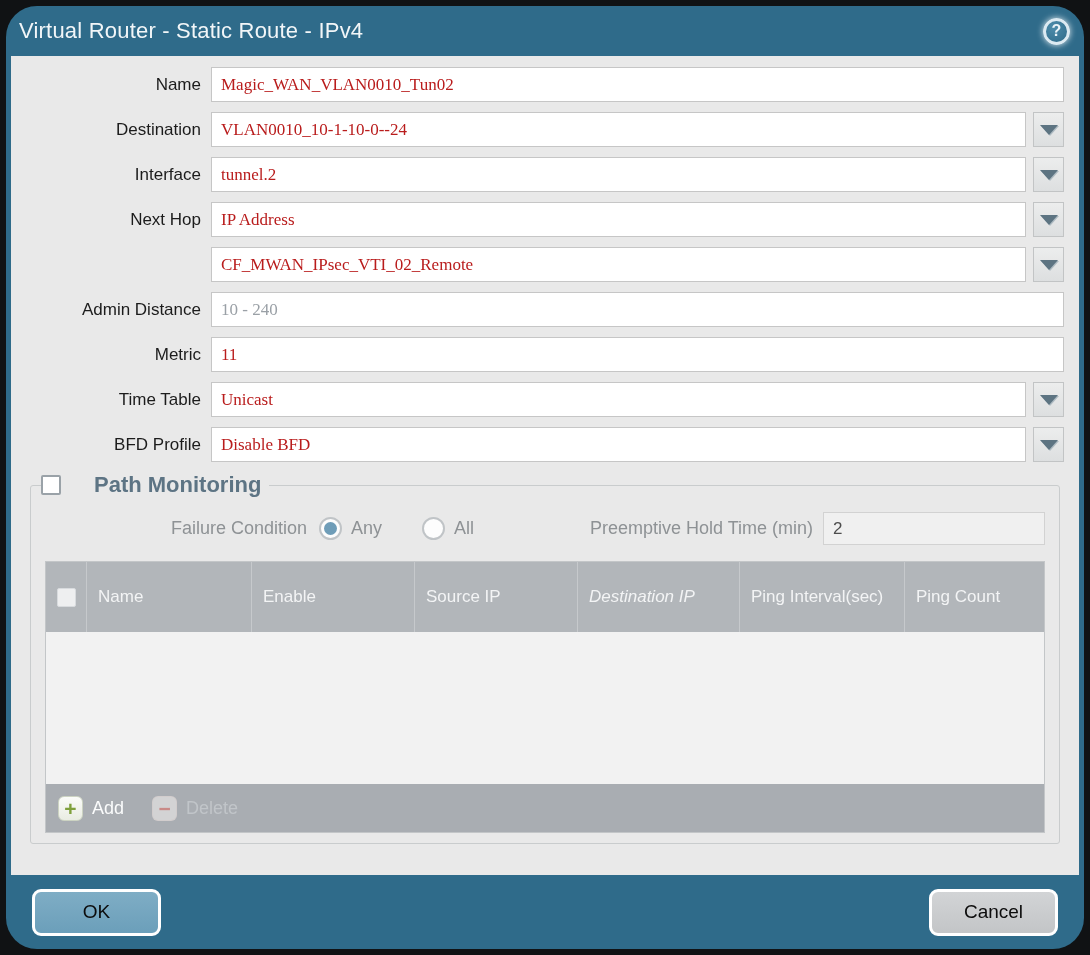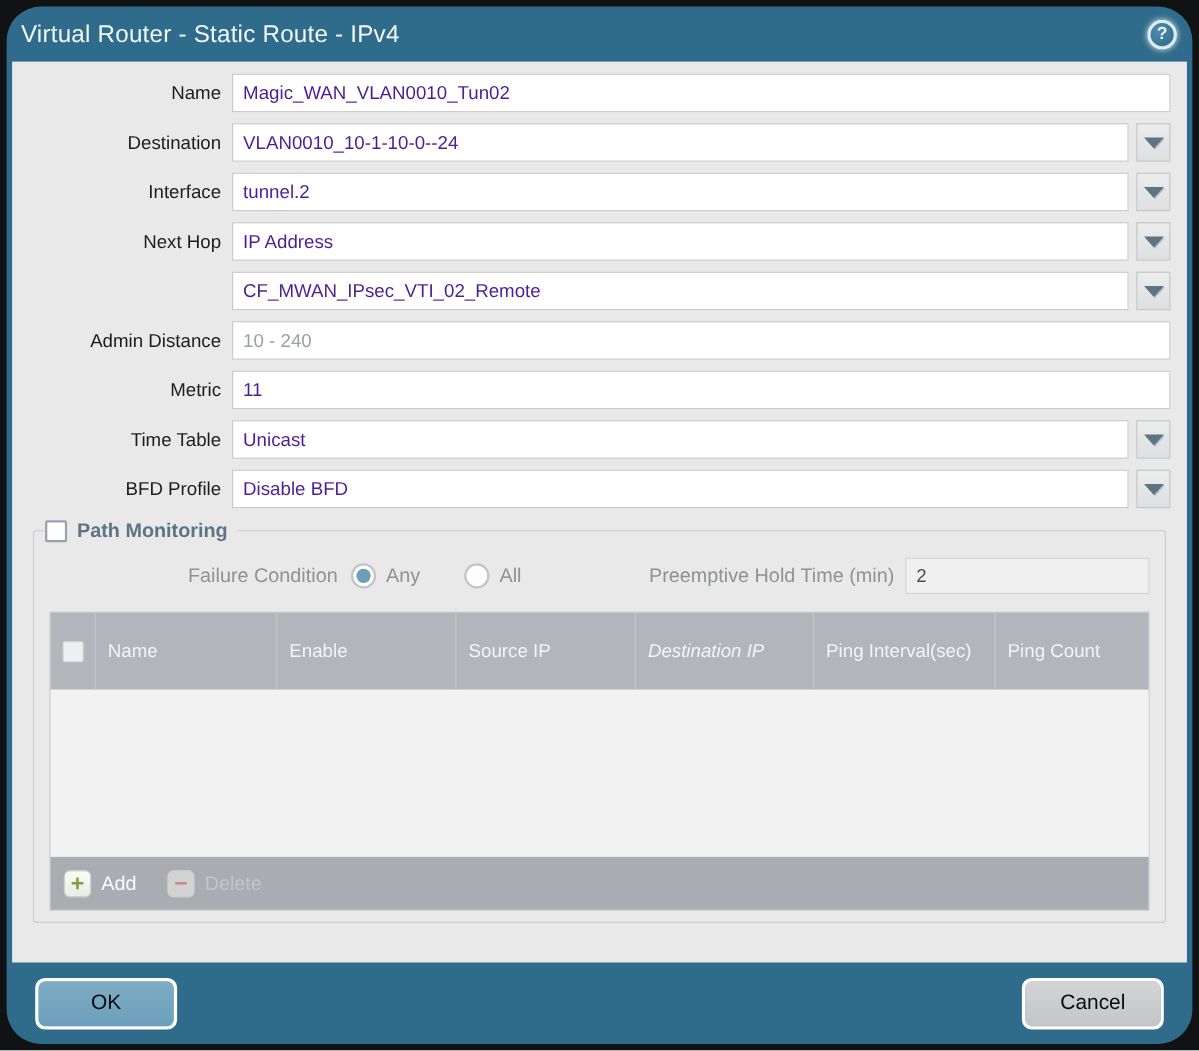--- a/index.html
+++ b/index.html
@@ -19,37 +19,37 @@
            display:flex; align-items:center; justify-content:center; }
 
   
   .content { flex:1; margin:0 5px; background:#e9e9e9; padding:11px 15px 0 15px; overflow:hidden; }
 
   .form-row { display:flex; align-items:center; margin-bottom:10px; }
   .form-label { flex:none; width:185px; text-align:right; padding-right:10px;
                 font-size:17px; color:#1c1c1c; }
   .field { flex:1; display:flex; align-items:center; }
   input.text { height:35px; width:100%; border:1px solid #c6c6c6; background:#fff;
-               font-family:Liberation Sans, sans-serif; font-size:17px;
-               color:#4c1d95; padding:0 9px; outline:none; }
+               font-family:Liberation Serif, serif; font-size:17px;
+               color:#b91c1c; padding:0 9px; outline:none; }
   input.text::placeholder { color:#9aa0a6; }
   .dd-btn { flex:none; width:31px; height:35px; margin-left:7px; cursor:pointer;
             background:linear-gradient(#eceded,#dddfe0); border:1px solid #c2c4c5;
             display:flex; align-items:center; justify-content:center; }
   .arrow-down { width:0; height:0; border-left:9px solid transparent;
                 border-right:9px solid transparent; border-top:10px solid #5d7482;
                 filter:drop-shadow(1px 1px 0 #aebbc2); }
 
   
   fieldset.pm { border:1px solid #c9cccd; border-radius:3px; margin:4px 4px 0 4px;
                 padding:2px 12px 10px 12px; }
   legend.pm-legend { display:flex; align-items:center; gap:9px; padding-right:8px; margin-left:-2px; }
   .pm-checkbox { width:20px; height:20px; background:#fff; border:2px solid #9aa2a8;
                  border-radius:2px; cursor:pointer; }
-  .pm-title { color:#5d7484; font-weight:bold; font-size:18px; }
+  .pm-title { color:#5d7484; font-weight:bold; font-size:22px;margin-left:24px; }
 
   .pm-row { display:flex; align-items:center; margin:12px 2px 16px 2px; }
   .dim-label { color:#8e9295; font-size:18px; }
   .fc-label { flex:none; width:262px; text-align:right; margin-right:12px; }
   .radio-opt { display:flex; align-items:center; margin-right:40px; }
   .radio { width:23px; height:23px; border-radius:50%; background:#fdfdfd;
            border:2px solid #c0c4c7; display:flex; align-items:center; justify-content:center; }
   .radio .dot { width:13px; height:13px; border-radius:50%; background:#6f9db8; }
   .radio-opt span.opt-label { margin-left:9px; }
   .pht-group { margin-left:auto; display:flex; align-items:center; }

